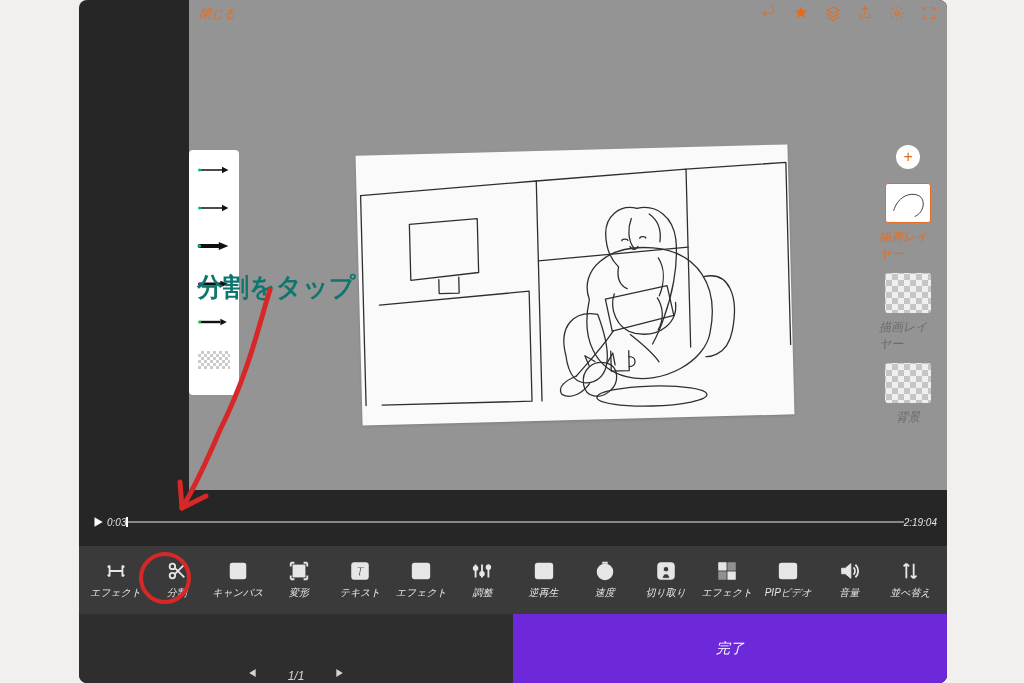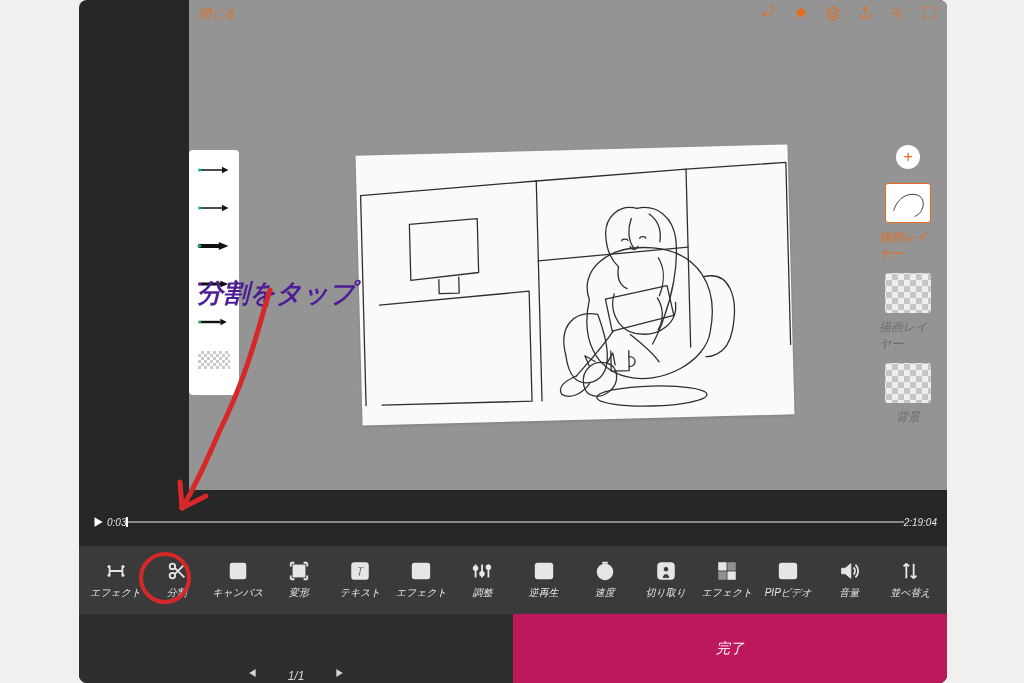--- a/index.html
+++ b/index.html
@@ -103,29 +103,28 @@
   .bottombar {
     position:absolute; left:0; right:0; bottom:0; top:614px;
     background:#2e2e2e; display:flex;
   }
   .pager {
     flex:1; display:flex; align-items:flex-end; justify-content:center;
     gap:30px; color:#d4d4d4; font-size:12px;
   }
   .pager .navbtn { cursor:pointer; font-size:14px; }
   .done {
-    width:50%; background:#be185d; color:#fff;
+    width:50%; background:#6d28d9; color:#fff;
     display:flex; align-items:center; justify-content:center;
     font-size:14px; cursor:pointer;
   }
   .annotation {
-    position:absolute; left:197px; top:276px;
-    color:#4c1d95; font-size:26px; font-weight:600;
+    position:absolute; left:197px; top:270px;
+    color:#0f766e; font-size:26px; font-weight:600;
     pointer-events:none;
-    font-style:italic;
   }
   .arrow {
     position:absolute; left:110px; top:260px; width:260px; height:300px;
     pointer-events:none;
   }
   .arrow path { fill:none; stroke:#d62828; stroke-width:5; stroke-linecap:round; }
   .circle-mark {
     position:absolute; left:139px; top:552px; width:52px; height:52px;
     border:4px solid #d62828; border-radius:50%;
     pointer-events:none;

